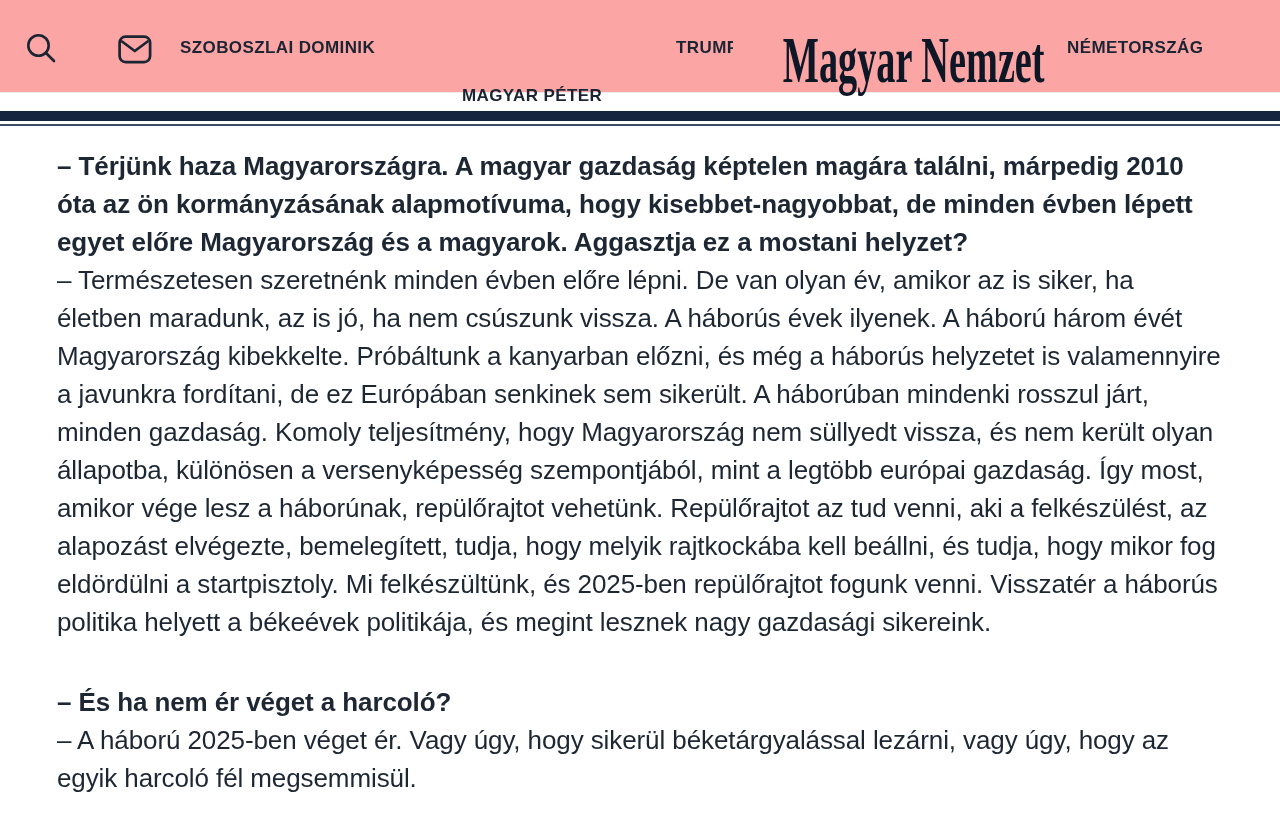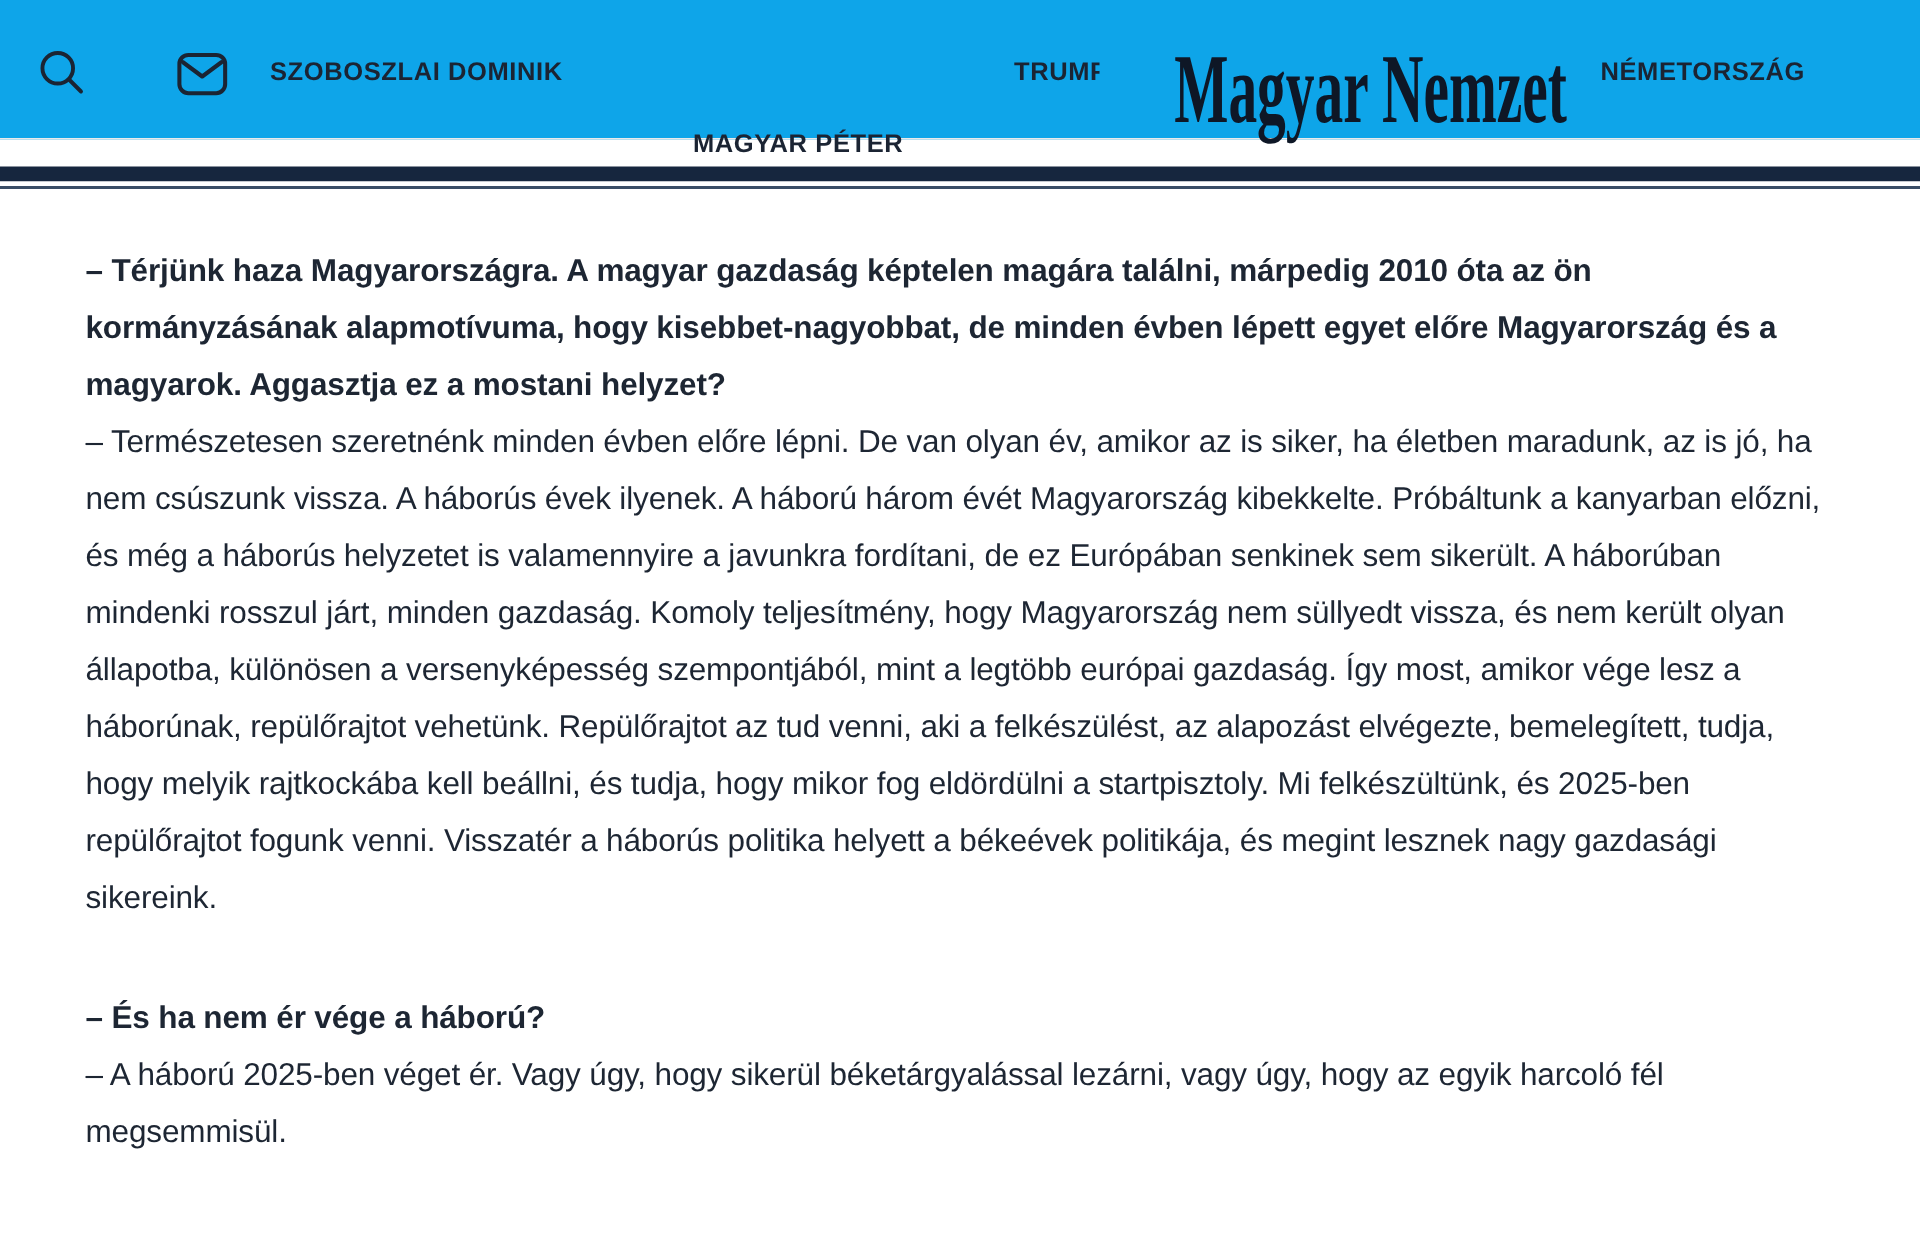--- a/index.html
+++ b/index.html
@@ -11,21 +11,21 @@
     overflow: hidden;
     font-family: "Liberation Sans", sans-serif;
     color: #1d2633;
   }
 
   
   .site-header {
     position: relative;
     width: 1280px;
     height: 93px;
-    background: #0ea5e9;
+    background: #fca5a5;
     border-bottom: 1px solid #eaeaea;
   }
   .icon-btn {
     position: absolute;
     background: none;
     border: none;
     cursor: pointer;
     padding: 0;
     line-height: 0;
   }
@@ -82,23 +82,23 @@
   }
 
   
   .rule-spacer { height: 18px; background: #ffffff; }
   .rule-thick  { height: 10px; background: #16263e; }
   .rule-gap    { height: 3px;  background: #ffffff; }
   .rule-thin   { height: 2px;  background: #3a4d66; }
 
   
   .article {
-    margin: 36px 55px 0 57px;
+    margin: 21px 55px 0 57px;
     width: 1168px;
-    font-size: 21px;
+    font-size: 26px;
     line-height: 38px;
     letter-spacing: -0.1px;
     color: #1d2633;
   }
   .article p { margin: 0; }
   .q { font-weight: 700; }
   .q2 { margin-top: 42px !important; }
 </style>
 </head>
 <body>
@@ -136,15 +136,15 @@
 </header>
 
 <div class="rule-spacer"></div>
 <div class="rule-thick"></div>
 <div class="rule-gap"></div>
 <div class="rule-thin"></div>
 
 <main class="article">
   <p class="q">– Térjünk haza Magyarországra. A magyar gazdaság képtelen magára találni, márpedig 2010 óta az ön kormányzásának alapmotívuma, hogy kisebbet-nagyobbat, de minden évben lépett egyet előre Magyarország és a magyarok. Aggasztja ez a mostani helyzet?</p>
   <p class="a">– Természetesen szeretnénk minden évben előre lépni. De van olyan év, amikor az is siker, ha életben maradunk, az is jó, ha nem csúszunk vissza. A háborús évek ilyenek. A háború három évét Magyarország kibekkelte. Próbáltunk a kanyarban előzni, és még a háborús helyzetet is valamennyire a javunkra fordítani, de ez Európában senkinek sem sikerült. A háborúban mindenki rosszul járt, minden gazdaság. Komoly teljesítmény, hogy Magyarország nem süllyedt vissza, és nem került olyan állapotba, különösen a versenyképesség szempontjából, mint a legtöbb európai gazdaság. Így most, amikor vége lesz a háborúnak, repülőrajtot vehetünk. Repülőrajtot az tud venni, aki a felkészülést, az alapozást elvégezte, bemelegített, tudja, hogy melyik rajtkockába kell beállni, és tudja, hogy mikor fog eldördülni a startpisztoly. Mi felkészültünk, és 2025-ben repülőrajtot fogunk venni. Visszatér a háborús politika helyett a békeévek politikája, és megint lesznek nagy gazdasági sikereink.</p>
-  <p class="q q2">– És ha nem ér vége a háború?</p>
+  <p class="q q2">– És ha nem ér véget a harcoló?</p>
   <p class="a">– A háború 2025-ben véget ér. Vagy úgy, hogy sikerül béketárgyalással lezárni, vagy úgy, hogy az egyik harcoló fél megsemmisül.</p>
 </main>
 
 </body></html>

